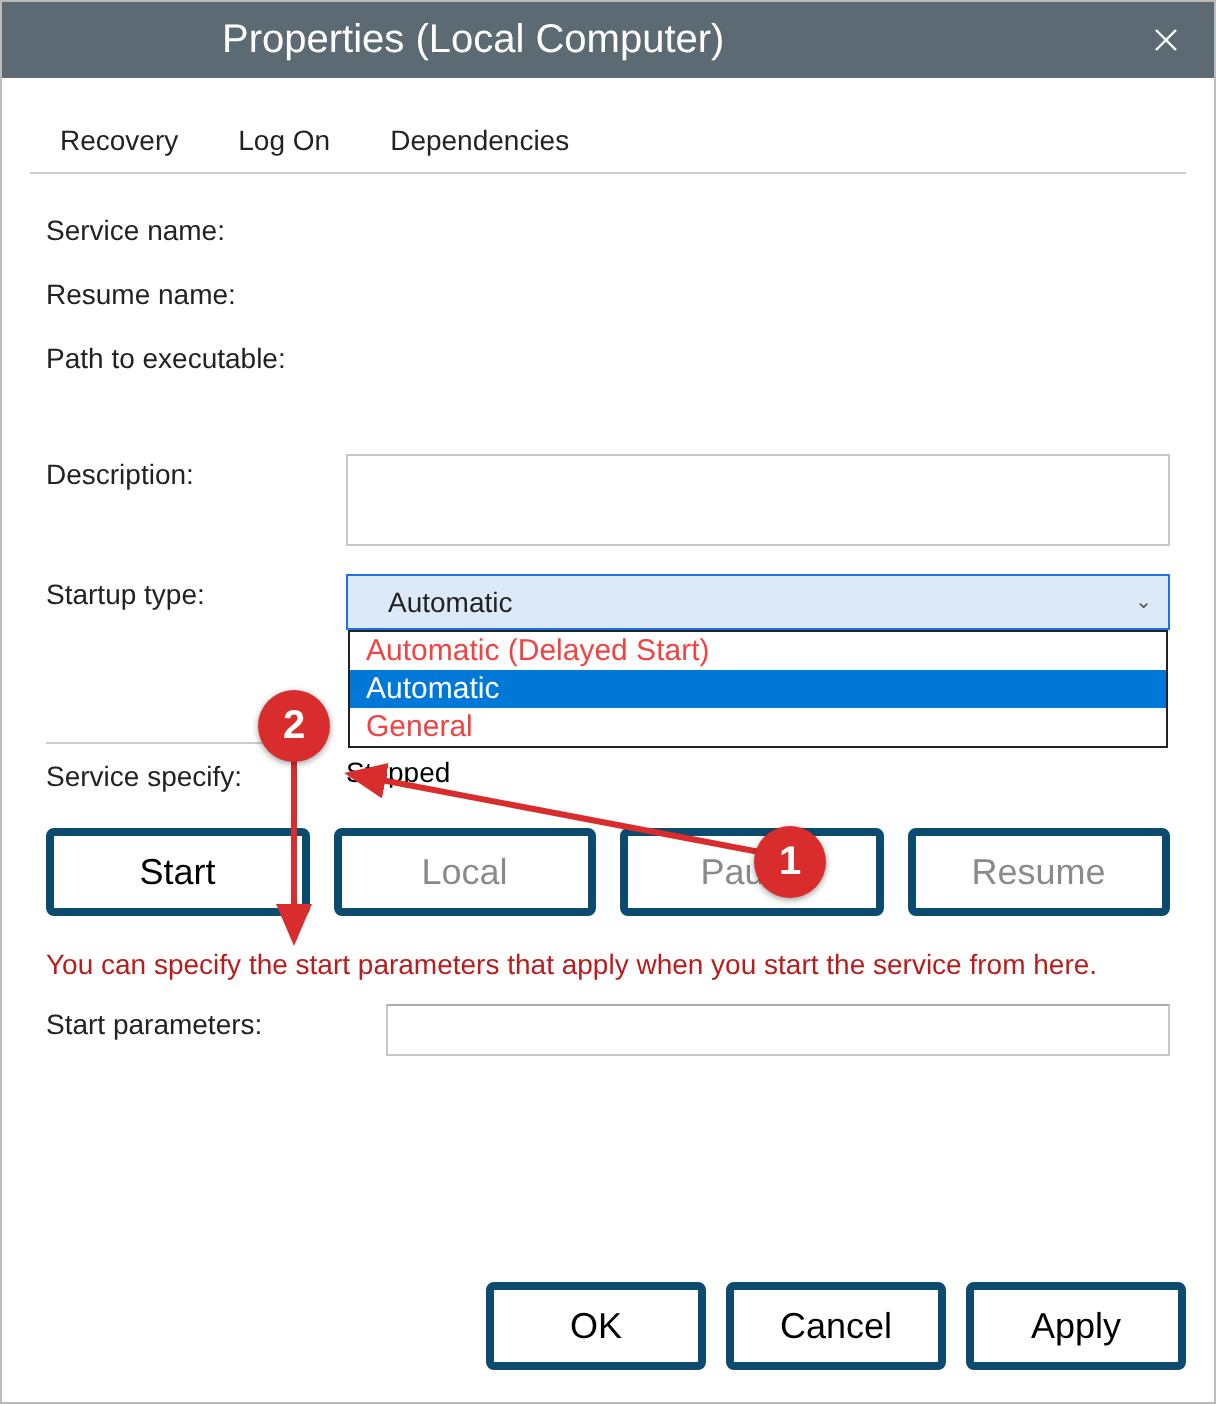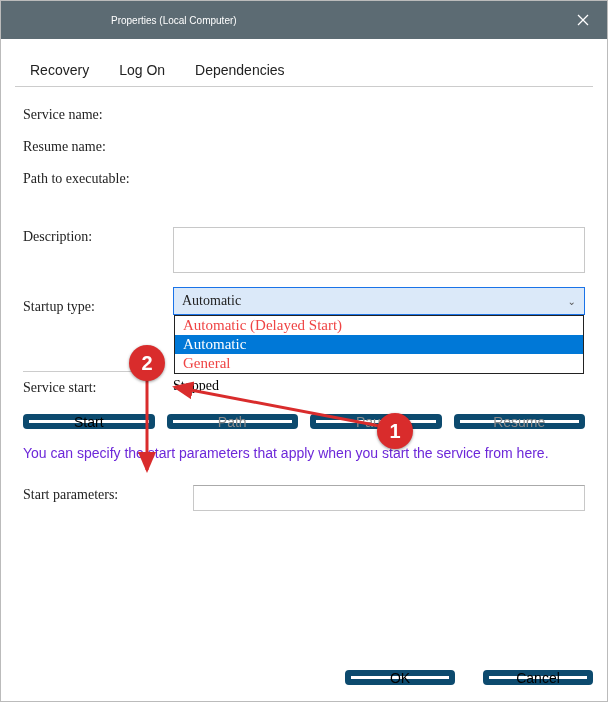--- a/index.html
+++ b/index.html
@@ -25,21 +25,21 @@
   .titlebar {
     background: #5c6b73;
     color: #fff;
     height: 38px;
     display: flex;
     align-items: center;
     padding-left: 110px;
     position: relative;
     flex: 0 0 auto;
   }
-  .titlebar .title { font-size: 10px; }
+  .titlebar .title { font-size: 20px; }
   .close-btn {
     position: absolute;
     right: 0;
     top: 0;
     width: 48px;
     height: 38px;
     display: flex;
     align-items: center;
     justify-content: center;
     color: #fff;
@@ -67,38 +67,38 @@
     border-bottom: 1px solid #fff;
     border-radius: 3px 3px 0 0;
   }
   .tabpanel {
     border-top: 1px solid #ccc;
     margin: 0 14px;
     padding: 18px 8px 8px 8px;
     flex: 1 1 auto;
     position: relative;
   }
-  .row { display: flex; margin-bottom: 14px; align-items: flex-start; font-family: Liberation Serif, serif; }
+  .row { display: flex; margin-bottom: 14px; align-items: flex-start; }
   .lbl { width: 150px; color: #222; padding-top: 2px; }
   .desc-box {
     flex: 1;
     height: 46px;
     border: 1px solid #c8c8c8;
     background: #fff;
   }
   .path-row { margin-bottom: 40px; }
-  .startup-row { align-items: flex-end; margin-bottom: 18px; }
+  .startup-row { align-items: flex-start; margin-bottom: 18px; }
   .combo {
     flex: 1;
     height: 28px;
     border: 1px solid #1a73e8;
     background: #dbe9f9;
     display: flex;
     align-items: center;
-    padding: 0 8px;
+    padding: 0 20px;
     position: relative;
     font-size: 14px;
     color: #222;
   }
   .combo .chev {
     position: absolute;
     right: 8px;
     top: 50%;
     transform: translateY(-50%);
     color: #555;
@@ -125,43 +125,43 @@
   }
   .hr { border-top: 1px solid #ccc; margin: 0 0 10px 0; width: 140px; }
   .status-row { margin-top: 56px; display: flex; }
   .btnrow {
     display: flex;
     gap: 12px;
     margin: 18px 0 14px 0;
   }
   .btn {
     flex: 1;
-    height: 15px;
-    border: 6px solid #0c4a6e;
+    height: 44px;
+    border: 4px solid #0c4a6e;
     background: #fff;
     border-radius: 4px;
     display: flex;
     align-items: center;
     justify-content: center;
-    font-size: 14px;
+    font-size: 18px;
     cursor: pointer;
   }
   .btn.disabled { color: #8a8a8a; cursor: default; }
-  .hint { color: #6d28d9; line-height: 1.45; margin-bottom: 22px; }
+  .hint { color: #b91c1c; line-height: 1.45; margin-bottom: 10px; }
   .param-input {
     flex: 1;
     height: 26px;
     border: 1px solid #c8c8c8;
     border-top-color: #aaa;
     background: #fff;
   }
   .footer {
     display: flex;
     justify-content: flex-end;
-    gap: 28px;
+    gap: 10px;
     padding: 12px 14px 16px 14px;
     flex: 0 0 auto;
   }
   .footer .btn { flex: 0 0 110px; }
   
   .callout {
     position: absolute;
     width: 36px;
     height: 36px;
     border-radius: 50%;
@@ -225,27 +225,27 @@
           <div class="opt selected">Automatic</div>
           <div class="opt">General</div>
         </div>
       </div>
     </div>
 
     <div class="status-row">
       <div class="hr"></div>
     </div>
     <div class="row" style="margin-top:-4px">
-      <div class="lbl">Service start:</div>
+      <div class="lbl">Service specify:</div>
       <div>Stopped</div>
     </div>
 
     <div class="btnrow">
       <div class="btn">Start</div>
-      <div class="btn disabled">Path</div>
+      <div class="btn disabled">Local</div>
       <div class="btn disabled">Pause</div>
       <div class="btn disabled">Resume</div>
     </div>
 
     <div class="hint">You can specify the start parameters that apply when you start the service from here.</div>
 
     <div class="row">
       <div class="lbl" style="width:170px">Start parameters:</div>
       <div class="param-input"></div>
     </div>
@@ -267,15 +267,16 @@
       <line x1="14" y1="5" x2="14" y2="98" stroke="#d92c2c" stroke-width="3" marker-end="url(#ah2)"></line>
     </svg>
     <div class="callout" style="left:362px; top:326px;">1</div>
     <div class="callout" style="left:114px; top:258px;">2</div>
 
   </div>
 
   <div class="footer">
     <div class="btn">OK</div>
     <div class="btn">Cancel</div>
+    <div class="btn">Apply</div>
   </div>
 
 </div>
 
 </body></html>

